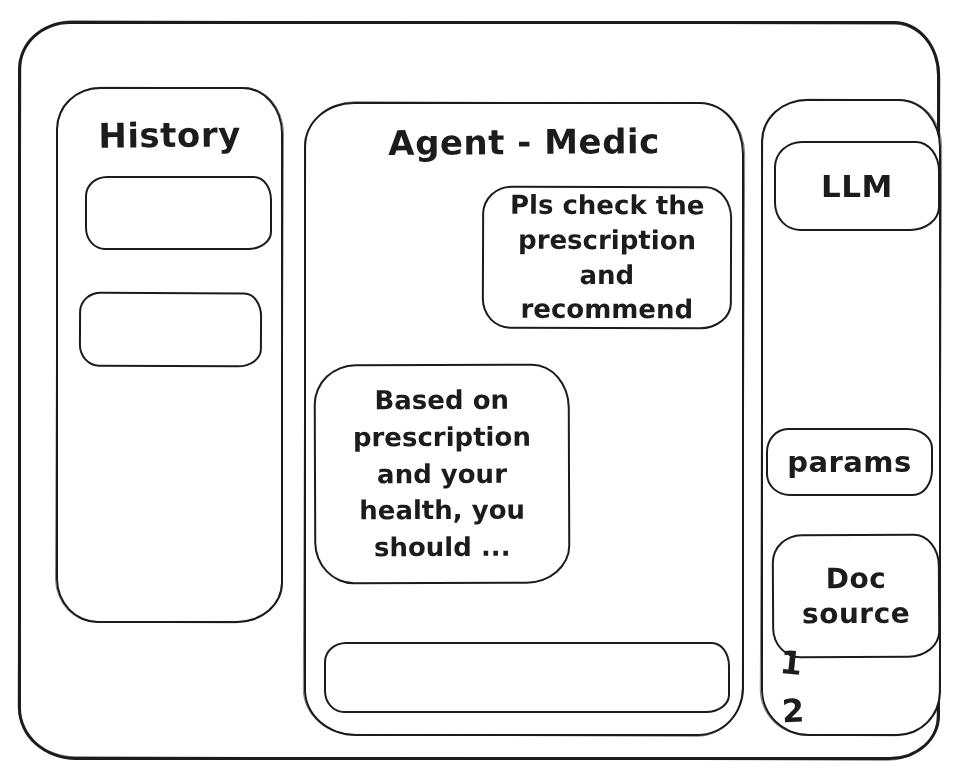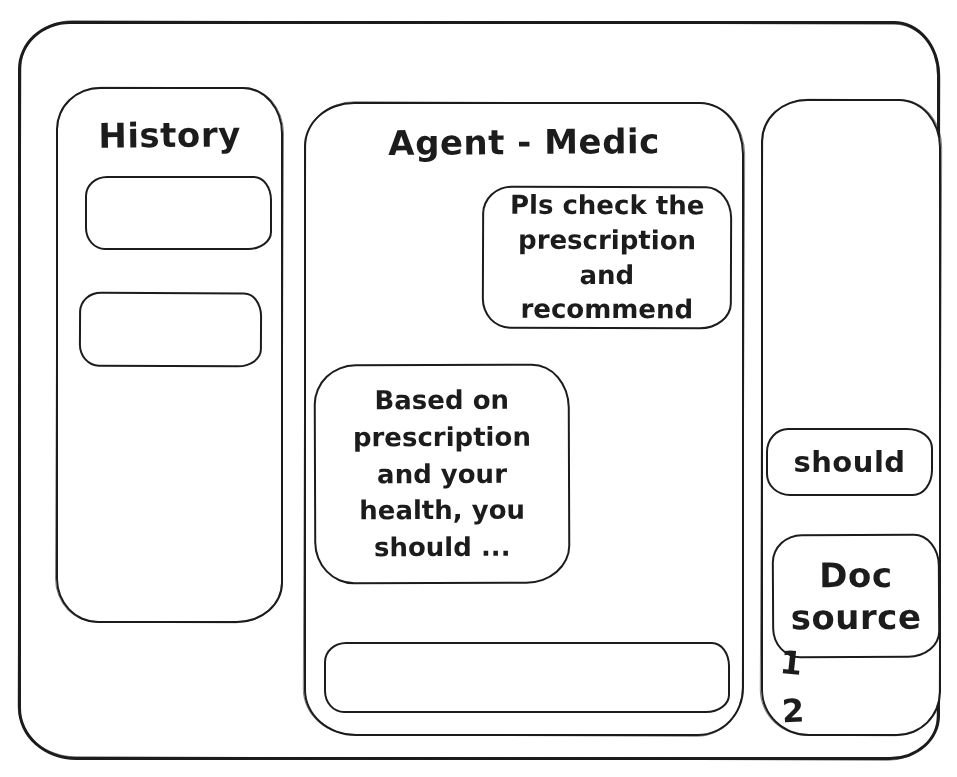--- a/index.html
+++ b/index.html
@@ -90,21 +90,21 @@
     font-family: inherit; font-weight: 700; color: #1c1c1c;
     letter-spacing: .5px; text-align: center; cursor: pointer;
     padding: 4px 8px; line-height: 1.25;
   }
   .tool-btn.llm    { left: 11px; top: 40px;  width: 166px; height: 90px;  font-size: 31px;
                      border-radius: 28px 24px 30px 26px / 26px 30px 24px 28px; }
   .tool-btn.ocr    { left: 12px; top: 153px; width: 165px; height: 94px;  font-size: 31px;
                      border-radius: 26px 30px 24px 28px / 28px 24px 30px 26px; transform: rotate(.3deg); }
   .tool-btn.params { left: 3px;  top: 327px; width: 167px; height: 68px;  font-size: 29px;
                      border-radius: 22px 26px 20px 24px / 24px 20px 26px 22px; }
-  .tool-btn.doc    { left: 9px;  top: 433px; width: 168px; height: 124px; font-size: 34px;
+  .tool-btn.doc    { left: 9px;  top: 433px; width: 168px; height: 124px; font-size: 28px;
                      border-radius: 30px 26px 32px 28px / 28px 32px 26px 30px; transform: rotate(-.3deg); }
 
   .doc-num {
     position: absolute; font-size: 32px; font-weight: 700;
     cursor: pointer; z-index: 2; line-height: 1;
   }
   .doc-num.n1 { left: 17px; top: 546px; transform: rotate(6deg); }
   .doc-num.n2 { left: 19px; top: 594px; transform: rotate(-3deg); }
 </style>
 </head>
@@ -123,21 +123,22 @@
       <h1 class="panel-title chat-title">Agent - Medic</h1>
 
       <div class="bubble assistant">Based on prescription and your health, you should ...</div>
 
       <div class="bubble user">Pls check the prescription and recommend</div>
 
       <input class="chat-input" type="text" placeholder="" style="">
     </section>
 
     <section class="sketch tools-panel">
-      <button class="tool-btn params">should</button>
+      <button class="tool-btn llm">LLM</button>
+      <button class="tool-btn params">params</button>
       <button class="tool-btn doc">Doc source</button>
 
       <div class="doc-num n1">1</div>
       <div class="doc-num n2">2</div>
     </section>
 
   </div>
 </div>
 
 </body></html>

